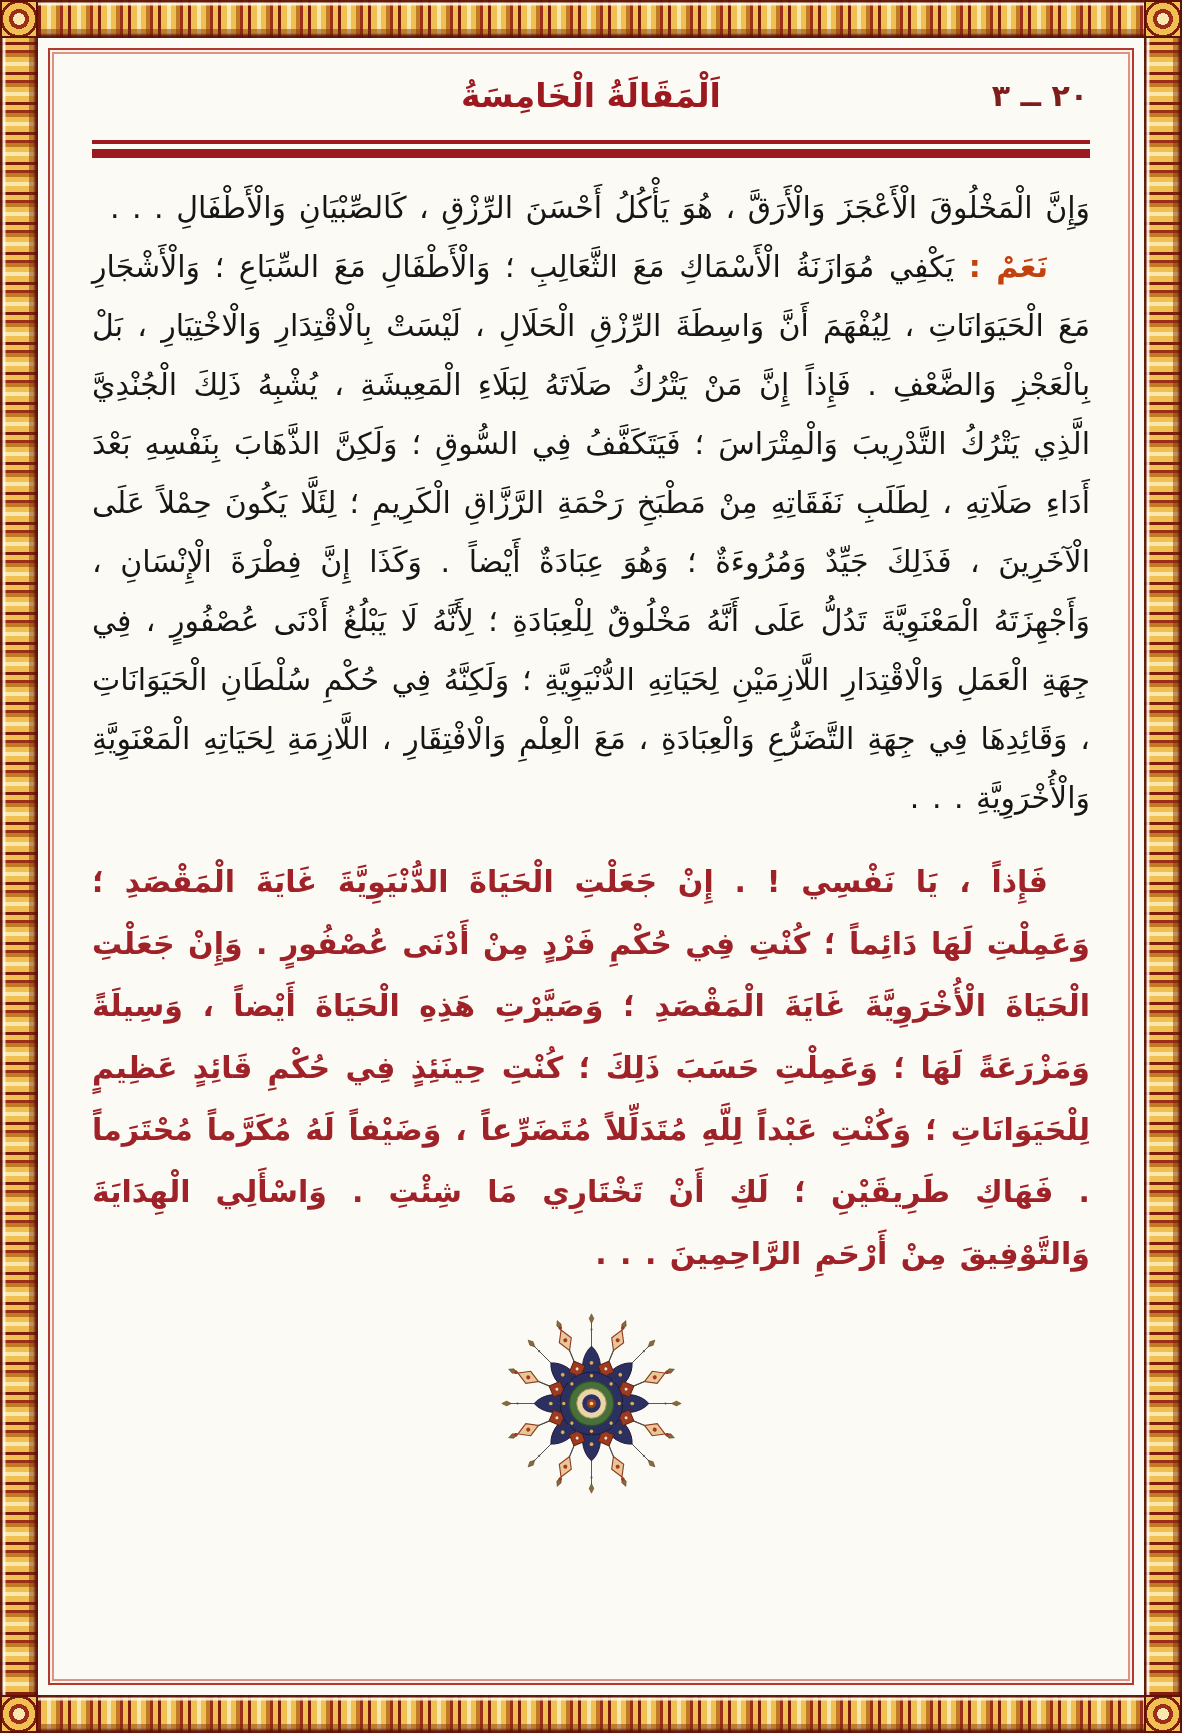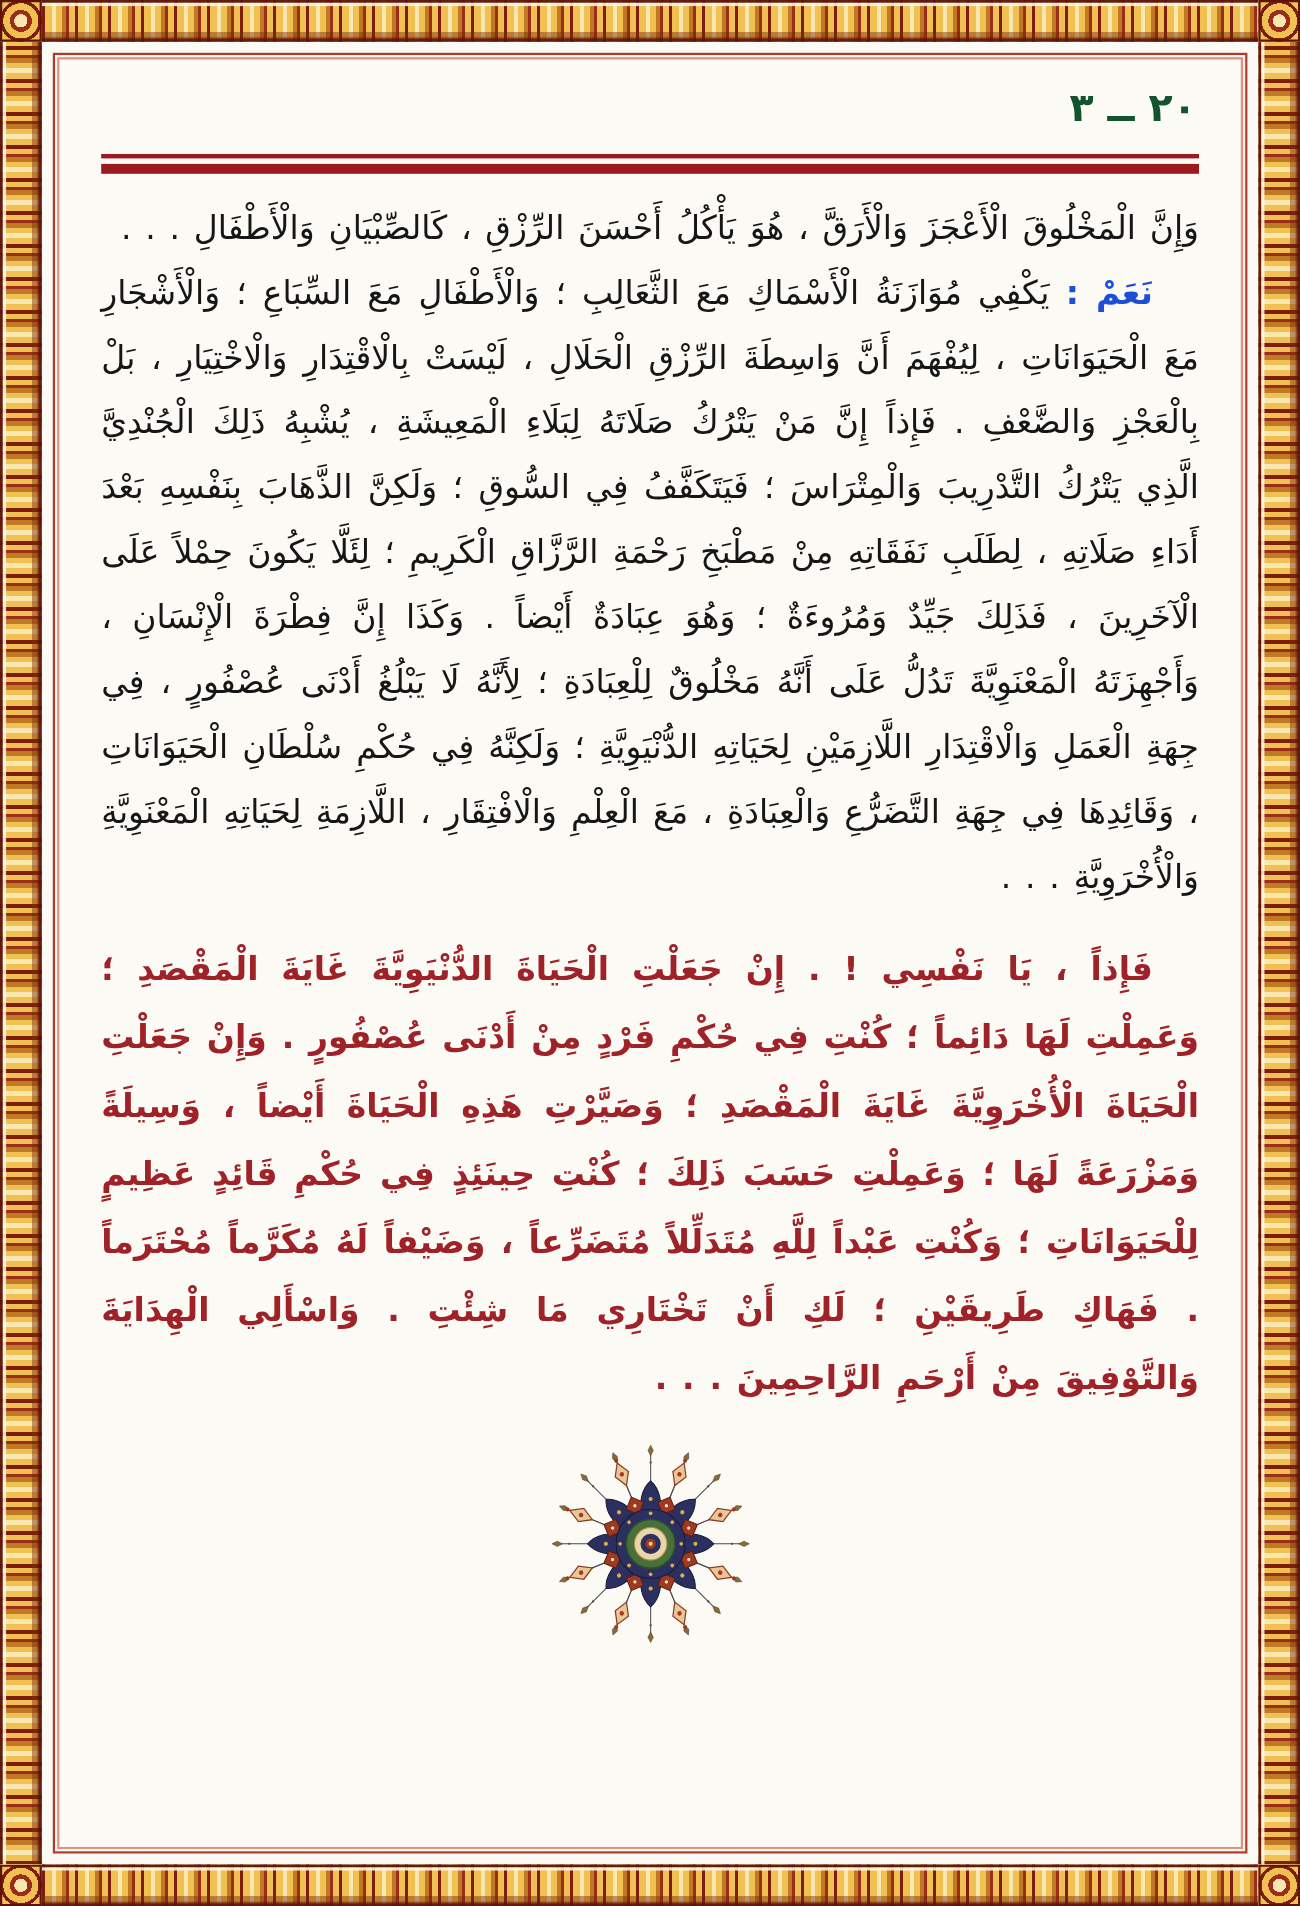--- a/index.html
+++ b/index.html
@@ -53,37 +53,37 @@
     position:absolute;left:92px;right:92px;top:66px;bottom:60px;z-index:4;
     direction:rtl;
   }
   .header{position:relative;height:58px;margin-top:4px;}
   .page-title{
     position:absolute;left:0;right:0;top:6px;text-align:center;
     font-size:33px;font-weight:bold;color:#9c1a1f;letter-spacing:1px;
   }
   .page-num{
     position:absolute;right:2px;top:8px;
-    font-size:36px;font-weight:bold;color:#14532d;text-align:right;
+    font-size:30px;font-weight:bold;color:#7f1d1d;text-align:right;
   }
   .rule{
     margin-top:12px;height:5px;
     border-top:4px solid #9c1a1f;
     border-bottom:9px solid #9c1a1f;
   }
   .bodytext p{
     margin:0;
     font-size:30px;line-height:59px;
     text-align:justify;
     color:#161616;
     word-spacing:3px;
   }
   p.p1{margin-top:20px;}
   p.p2{text-indent:42px;}
-  .lead-red{color:#1d4ed8;font-weight:bold;}
+  .lead-red{color:#c2410c;font-weight:bold;}
   p.p3{
     margin-top:24px;text-indent:42px;
     color:#9e2227 !important;font-weight:bold;line-height:62px;
   }
   .ornament-wrap{
     margin-top:26px;text-align:center;
   }
 </style>
 </head>
 <body>
@@ -97,20 +97,21 @@
   <div class="corner corner-tl"></div>
   <div class="corner corner-tr"></div>
   <div class="corner corner-bl"></div>
   <div class="corner corner-br"></div>
   <div class="inner-frame"></div>
 
   <div class="content">
 
     <div class="header">
       <div class="page-num">٢٠ ــ ٣</div>
+      <div class="page-title">اَلْمَقَالَةُ الْخَامِسَةُ</div>
     </div>
 
     <div class="rule"></div>
 
     <div class="bodytext">
       <p class="p1">وَإِنَّ الْمَخْلُوقَ الْأَعْجَزَ وَالْأَرَقَّ ، هُوَ يَأْكُلُ أَحْسَنَ الرِّزْقِ ، كَالصِّبْيَانِ وَالْأَطْفَالِ . . .</p>
       <p class="p2"><span class="lead-red">نَعَمْ :</span><span> يَكْفِي مُوَازَنَةُ الْأَسْمَاكِ مَعَ الثَّعَالِبِ ؛ وَالْأَطْفَالِ مَعَ السِّبَاعِ ؛ وَالْأَشْجَارِ مَعَ الْحَيَوَانَاتِ ، لِيُفْهَمَ أَنَّ وَاسِطَةَ الرِّزْقِ الْحَلَالِ ، لَيْسَتْ بِالْاقْتِدَارِ وَالْاخْتِيَارِ ، بَلْ بِالْعَجْزِ وَالضَّعْفِ . فَإِذاً إِنَّ مَنْ يَتْرُكُ صَلَاتَهُ لِبَلَاءِ الْمَعِيشَةِ ، يُشْبِهُ ذَلِكَ الْجُنْدِيَّ الَّذِي يَتْرُكُ التَّدْرِيبَ وَالْمِتْرَاسَ ؛ فَيَتَكَفَّفُ فِي السُّوقِ ؛ وَلَكِنَّ الذَّهَابَ بِنَفْسِهِ بَعْدَ أَدَاءِ صَلَاتِهِ ، لِطَلَبِ نَفَقَاتِهِ مِنْ مَطْبَخِ رَحْمَةِ الرَّزَّاقِ الْكَرِيمِ ؛ لِئَلَّا يَكُونَ حِمْلاً عَلَى الْآخَرِينَ ، فَذَلِكَ جَيِّدٌ وَمُرُوءَةٌ ؛ وَهُوَ عِبَادَةٌ أَيْضاً . وَكَذَا إِنَّ فِطْرَةَ الْإِنْسَانِ ، وَأَجْهِزَتَهُ الْمَعْنَوِيَّةَ تَدُلُّ عَلَى أَنَّهُ مَخْلُوقٌ لِلْعِبَادَةِ ؛ لِأَنَّهُ لَا يَبْلُغُ أَدْنَى عُصْفُورٍ ، فِي جِهَةِ الْعَمَلِ وَالْاقْتِدَارِ اللَّازِمَيْنِ لِحَيَاتِهِ الدُّنْيَوِيَّةِ ؛ وَلَكِنَّهُ فِي حُكْمِ سُلْطَانِ الْحَيَوَانَاتِ ، وَقَائِدِهَا فِي جِهَةِ التَّضَرُّعِ وَالْعِبَادَةِ ، مَعَ الْعِلْمِ وَالْافْتِقَارِ ، اللَّازِمَةِ لِحَيَاتِهِ الْمَعْنَوِيَّةِ وَالْأُخْرَوِيَّةِ . . .</span></p>
       <p class="p3">فَإِذاً ، يَا نَفْسِي ! . إِنْ جَعَلْتِ الْحَيَاةَ الدُّنْيَوِيَّةَ غَايَةَ الْمَقْصَدِ ؛ وَعَمِلْتِ لَهَا دَائِماً ؛ كُنْتِ فِي حُكْمِ فَرْدٍ مِنْ أَدْنَى عُصْفُورٍ . وَإِنْ جَعَلْتِ الْحَيَاةَ الْأُخْرَوِيَّةَ غَايَةَ الْمَقْصَدِ ؛ وَصَيَّرْتِ هَذِهِ الْحَيَاةَ أَيْضاً ، وَسِيلَةً وَمَزْرَعَةً لَهَا ؛ وَعَمِلْتِ حَسَبَ ذَلِكَ ؛ كُنْتِ حِينَئِذٍ فِي حُكْمِ قَائِدٍ عَظِيمٍ لِلْحَيَوَانَاتِ ؛ وَكُنْتِ عَبْداً لِلَّهِ مُتَدَلِّلاً مُتَضَرِّعاً ، وَضَيْفاً لَهُ مُكَرَّماً مُحْتَرَماً . فَهَاكِ طَرِيقَيْنِ ؛ لَكِ أَنْ تَخْتَارِي مَا شِئْتِ . وَاسْأَلِي الْهِدَايَةَ وَالتَّوْفِيقَ مِنْ أَرْحَمِ الرَّاحِمِينَ . . .</p>
     </div>
 

